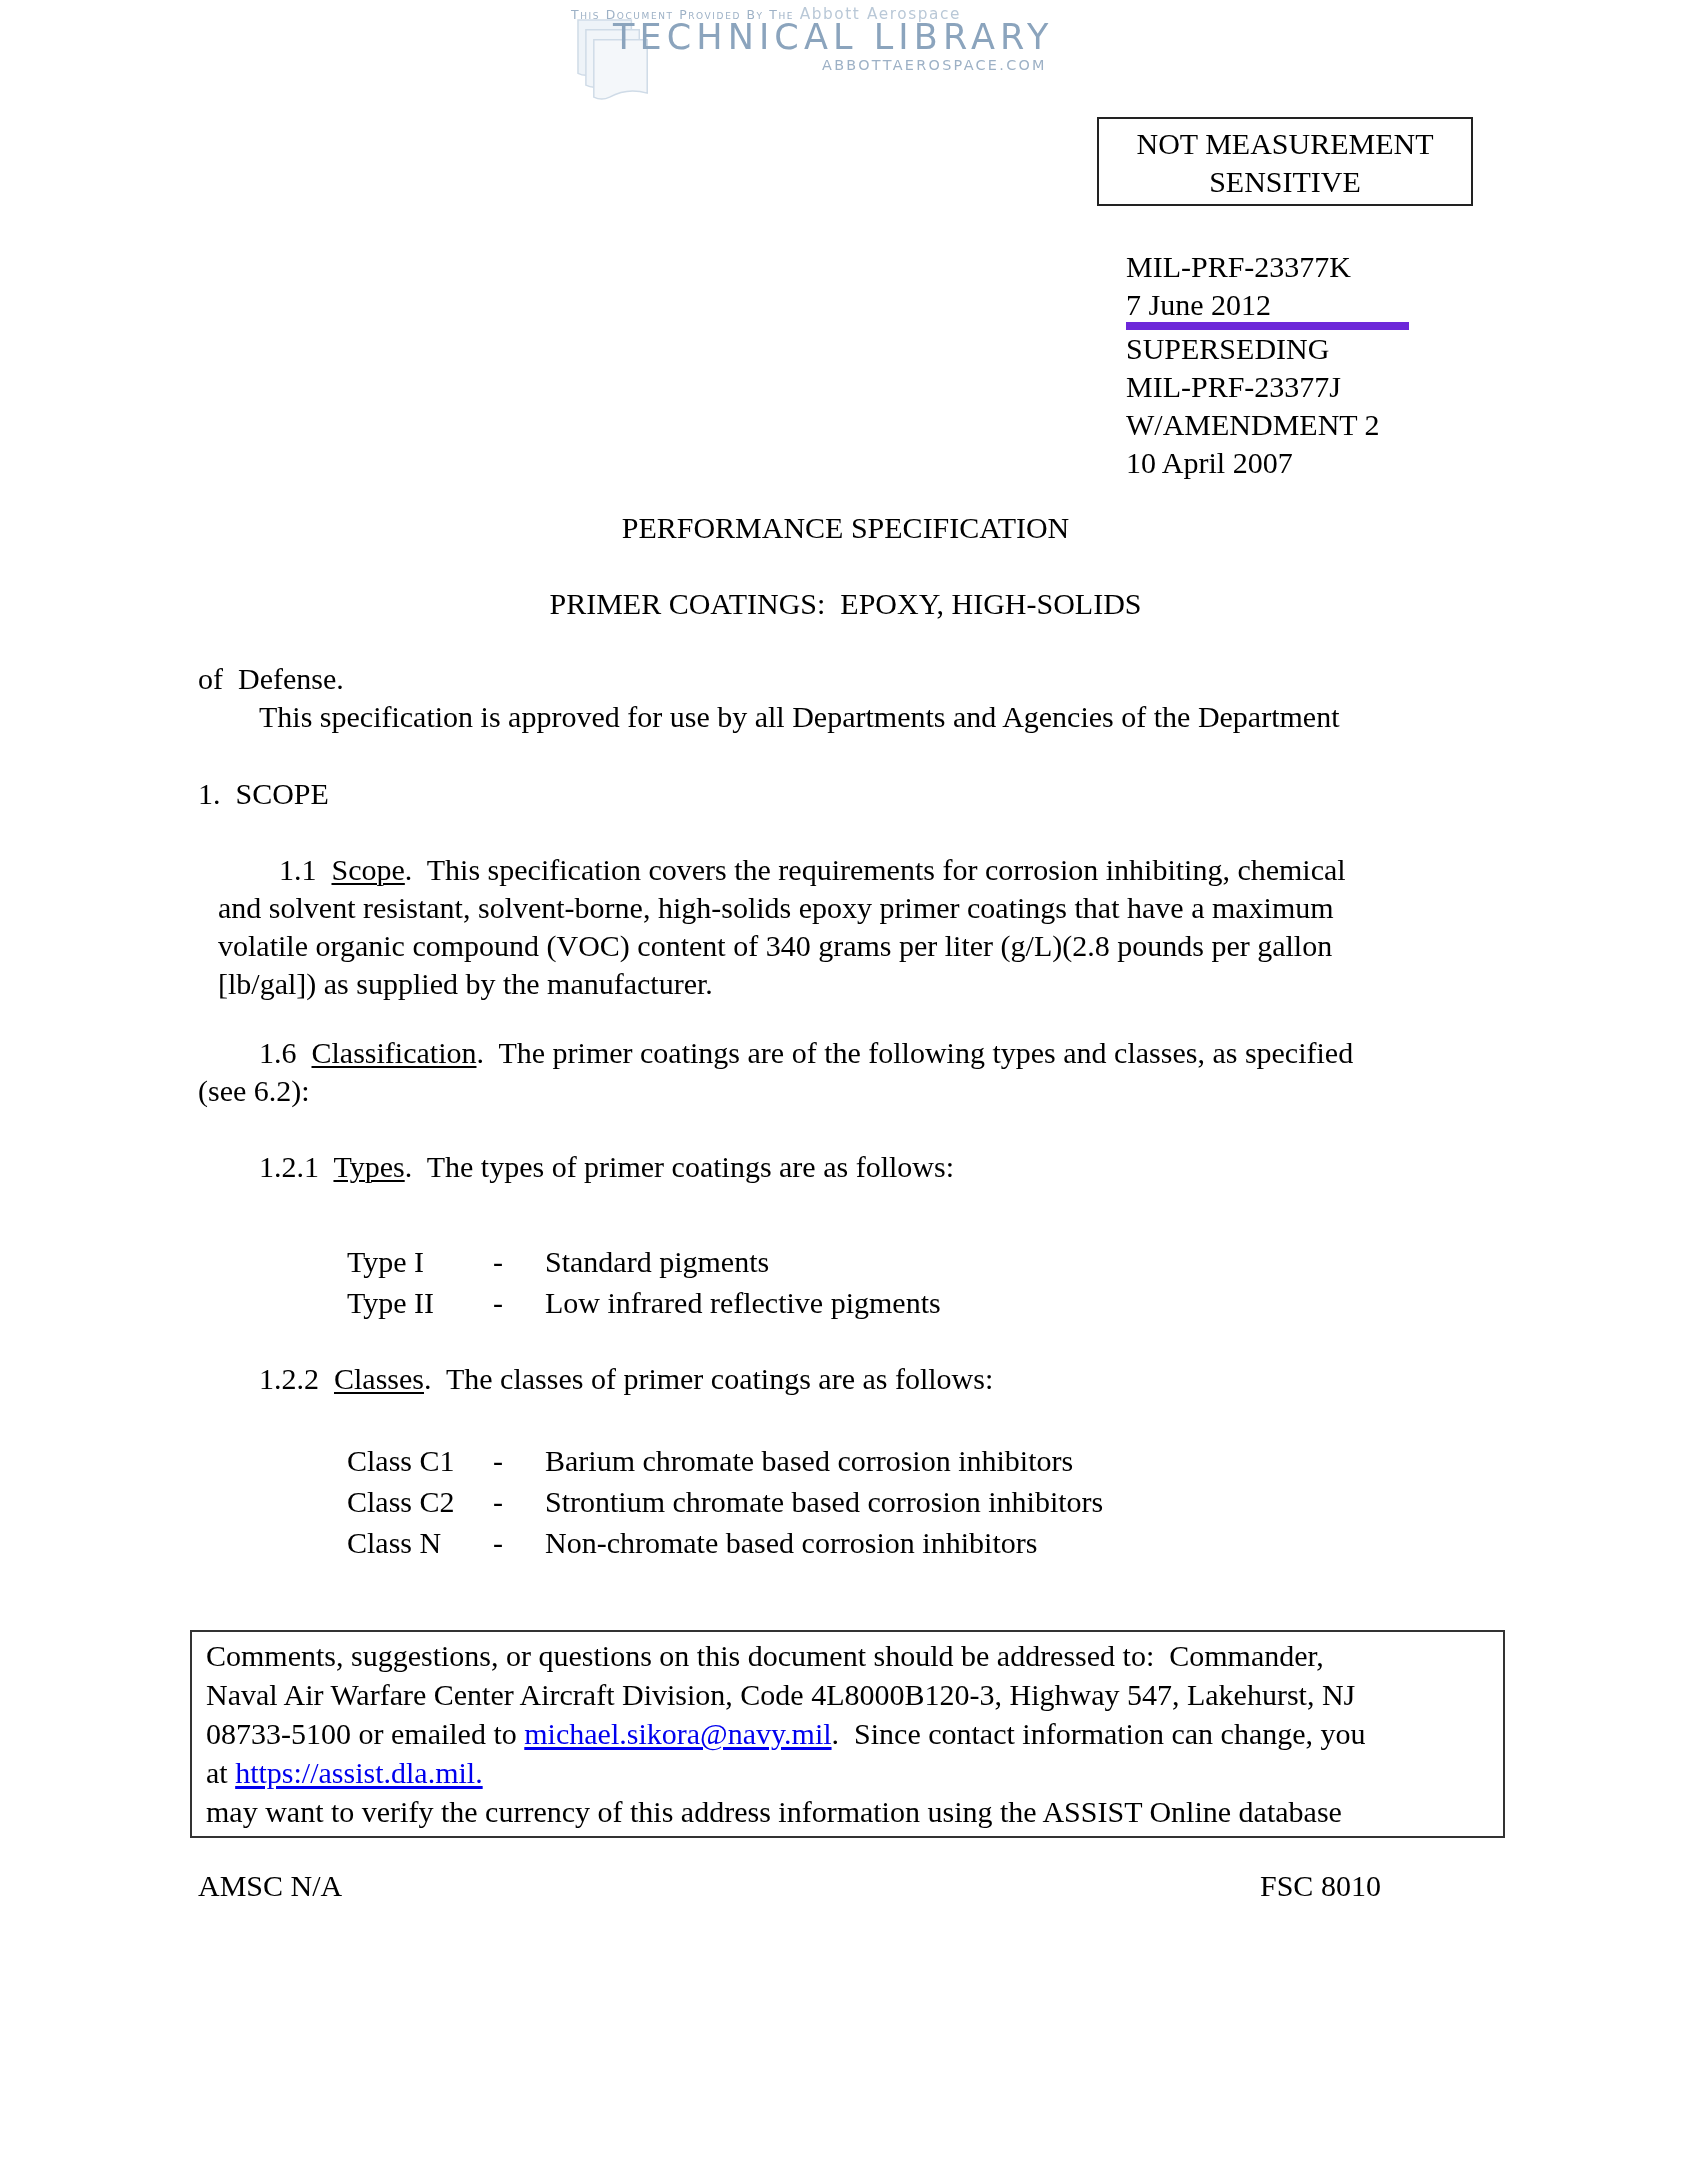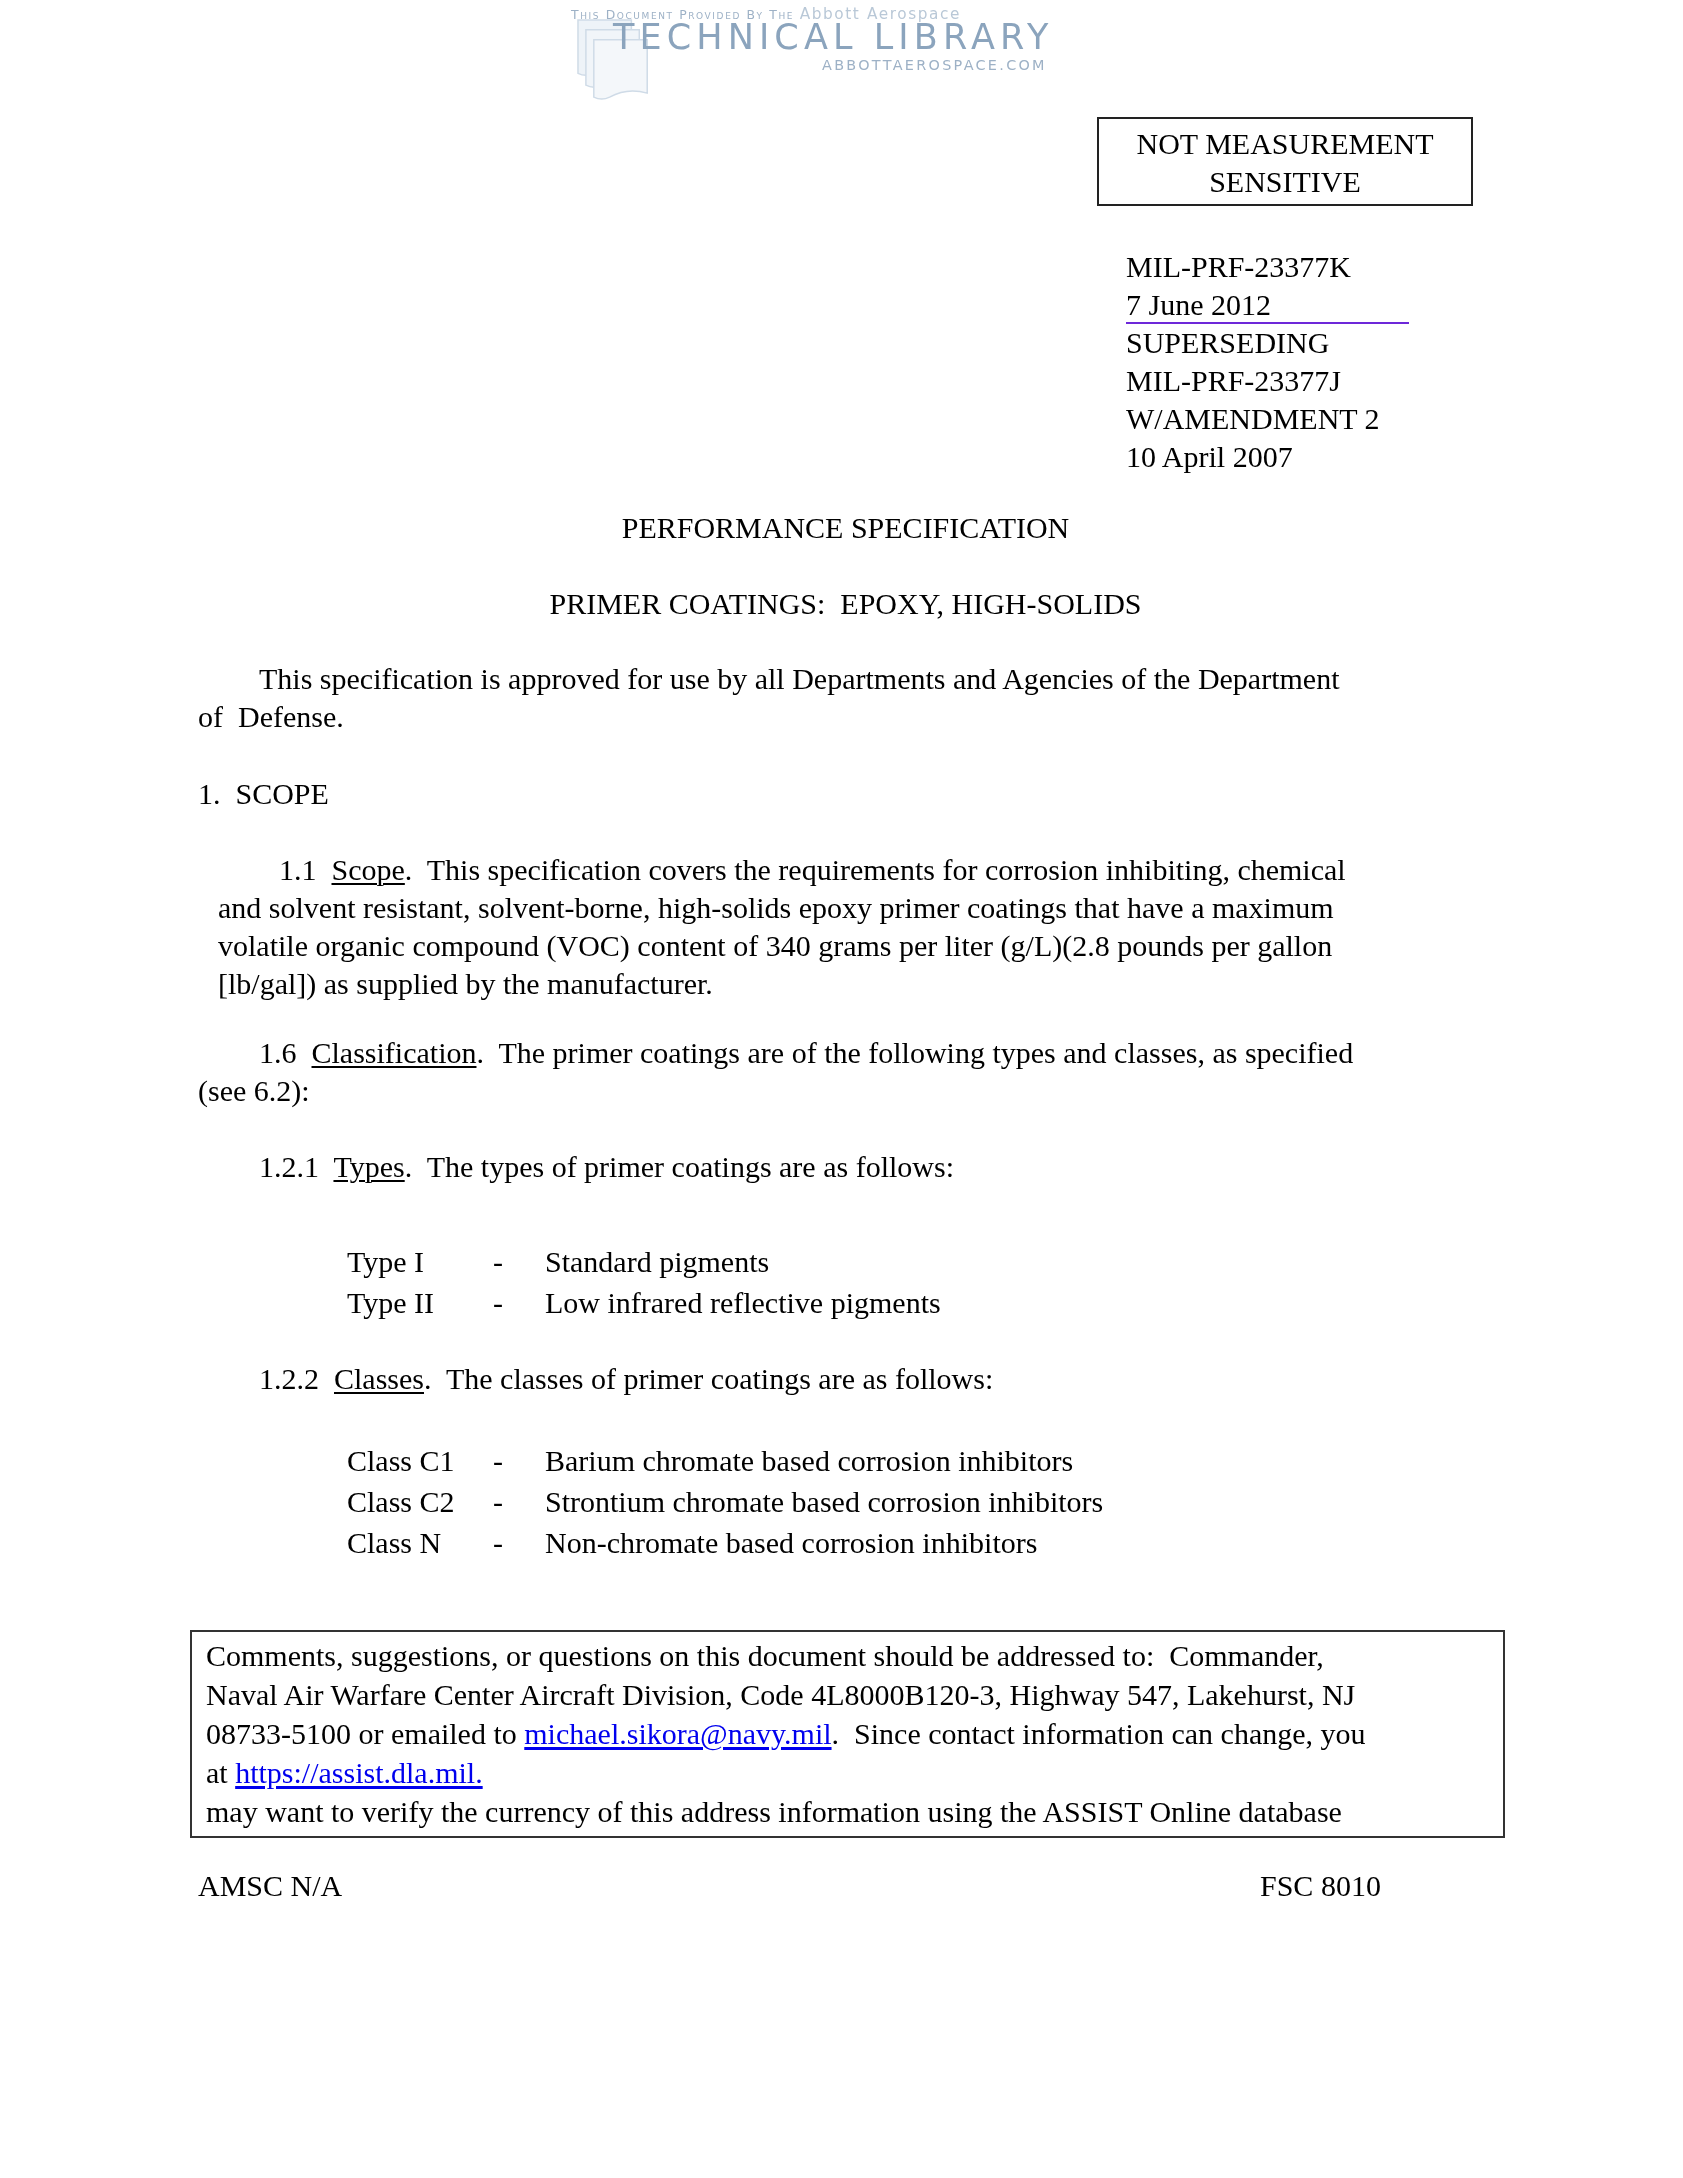--- a/index.html
+++ b/index.html
@@ -22,21 +22,21 @@
   .wm .site { position: absolute; left: 253px; top: 57px; font-family: "DejaVu Sans", sans-serif;
               font-size: 14.4px; letter-spacing: 2.3px; color: #9db1c6; white-space: nowrap; }
 
   .nms-box {
     position: absolute; left: 1097px; top: 117px; width: 376px; height: 89px;
     border: 2px solid #222; box-sizing: border-box; text-align: center;
     line-height: 38px; padding-top: 6px;
   }
   .docinfo { position: absolute; left: 1126px; top: 248px; line-height: 38px; }
   .docinfo div { white-space: nowrap; }
-  .docinfo .date { display: inline-block; width: 283px; border-bottom: 2px solid #6d28d9; line-height: 34px; }
+  .docinfo .date { display: inline-block; width: 283px; border-bottom: 8px solid #6d28d9; line-height: 34px; }
 
   .center { position: absolute; left: 4px; width: 1683px; text-align: center; line-height: 38px; }
 
   .para { position: absolute; left: 198px; width: 1287px; line-height: 38px; text-align: left; }
   .para .indent { display: inline-block; width: 61px; }
 
   .list { position: absolute; left: 347px; line-height: 41px; }
   .list .row { display: flex; white-space: nowrap; }
   .list .k { width: 146px; }
   .list .d { width: 52px; }
@@ -79,22 +79,22 @@
   <div>SUPERSEDING</div>
   <div>MIL-PRF-23377J</div>
   <div>W/AMENDMENT 2</div>
   <div>10 April 2007</div>
 </div>
 
 <div class="center" style="top:509px;">PERFORMANCE SPECIFICATION</div>
 <div class="center" style="top:585px; white-space: pre;">PRIMER COATINGS:  EPOXY, HIGH-SOLIDS</div>
 
 <div class="para" style="top:660px;">
+  <div style="white-space:pre;">of  Defense.</div>
   <div style="white-space:nowrap;"><span class="indent"></span><span>This specification is approved for use by all Departments and Agencies of the Department</span></div>
-  <div style="white-space:pre;">of  Defense.</div>
 </div>
 
 <div class="para" style="top:775px; white-space:pre;">1.  SCOPE</div>
 
 <div class="para" style="top:851px;margin-left:20px;">
   <div style="white-space:pre;"><span class="indent"></span><span>1.1</span>  <span class="u">Scope</span><span>.  This specification covers the requirements for corrosion inhibiting, chemical</span></div>
   <div style="white-space:pre;">and solvent resistant, solvent-borne, high-solids epoxy primer coatings that have a maximum</div>
   <div style="white-space:pre;">volatile organic compound (VOC) content of 340 grams per liter (g/L)(2.8 pounds per gallon</div>
   <div style="white-space:pre;">[lb/gal]) as supplied by the manufacturer.</div>
 </div>

